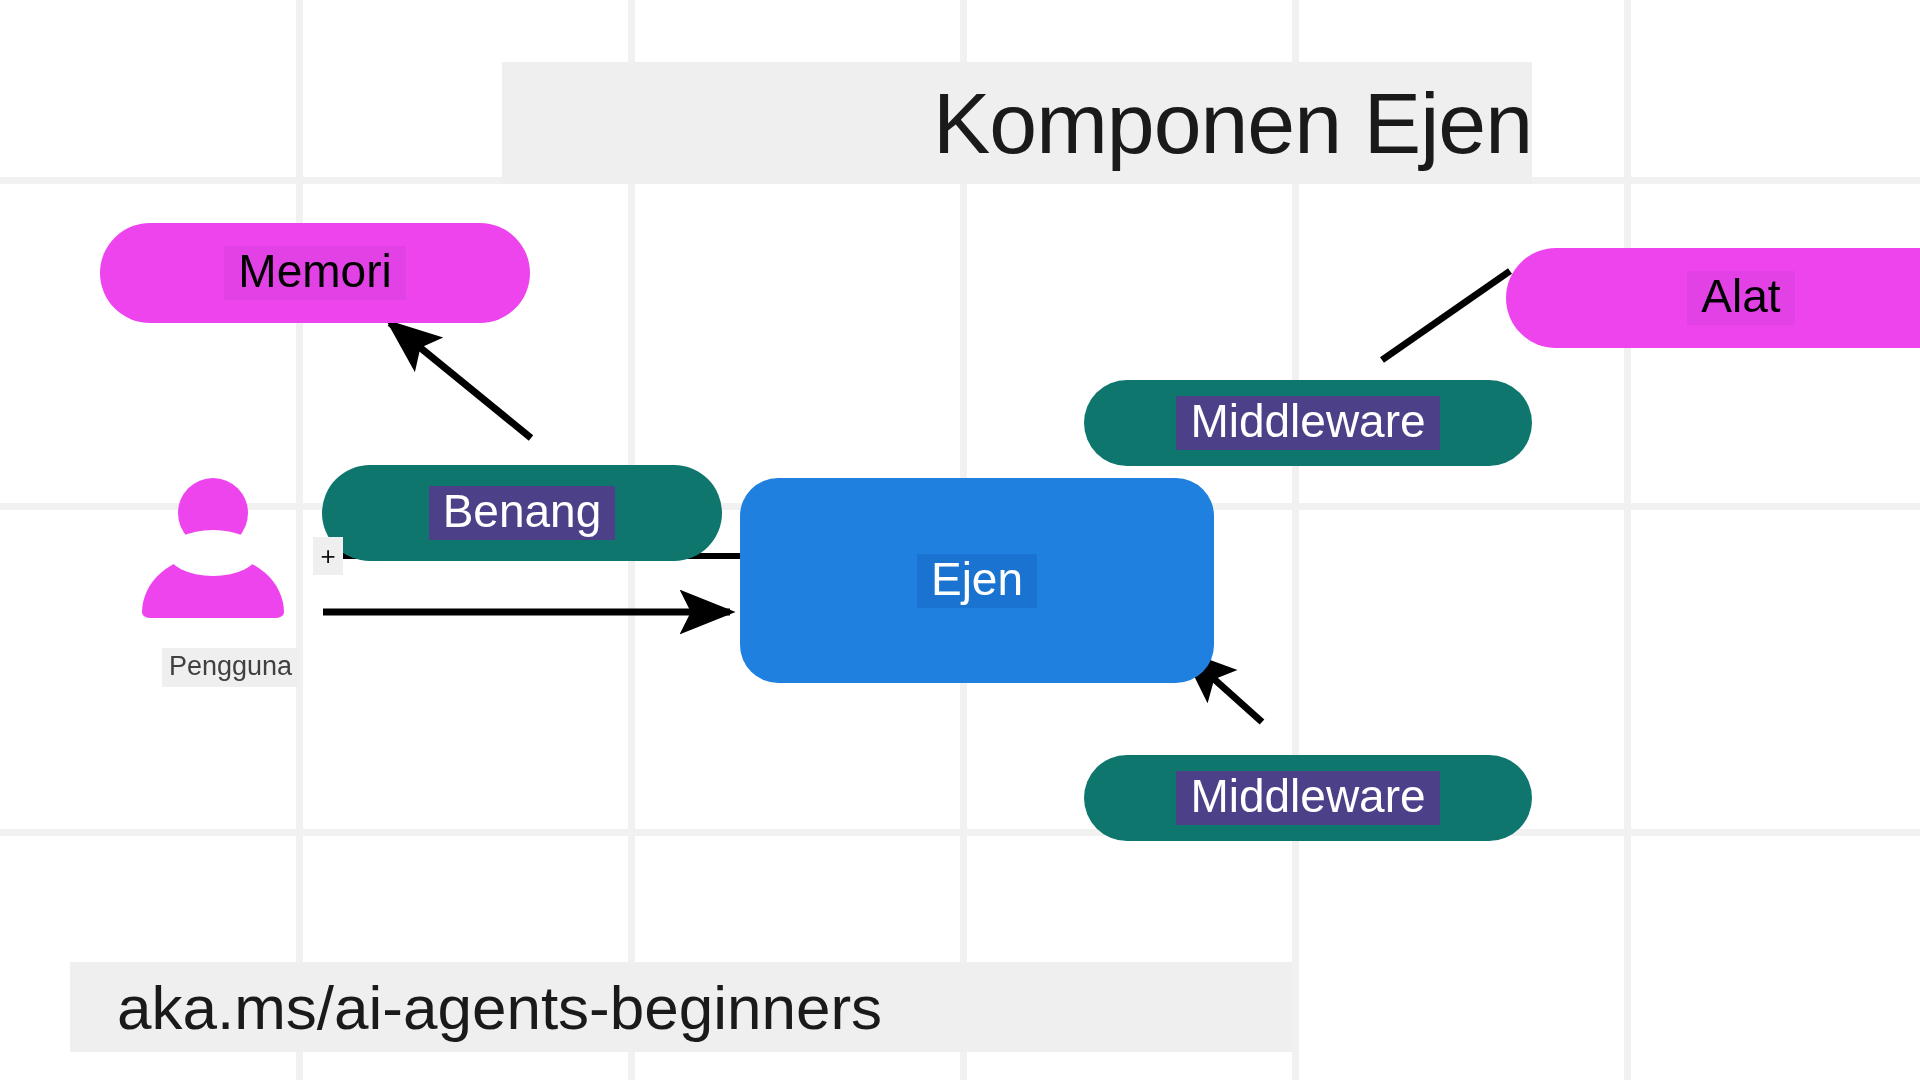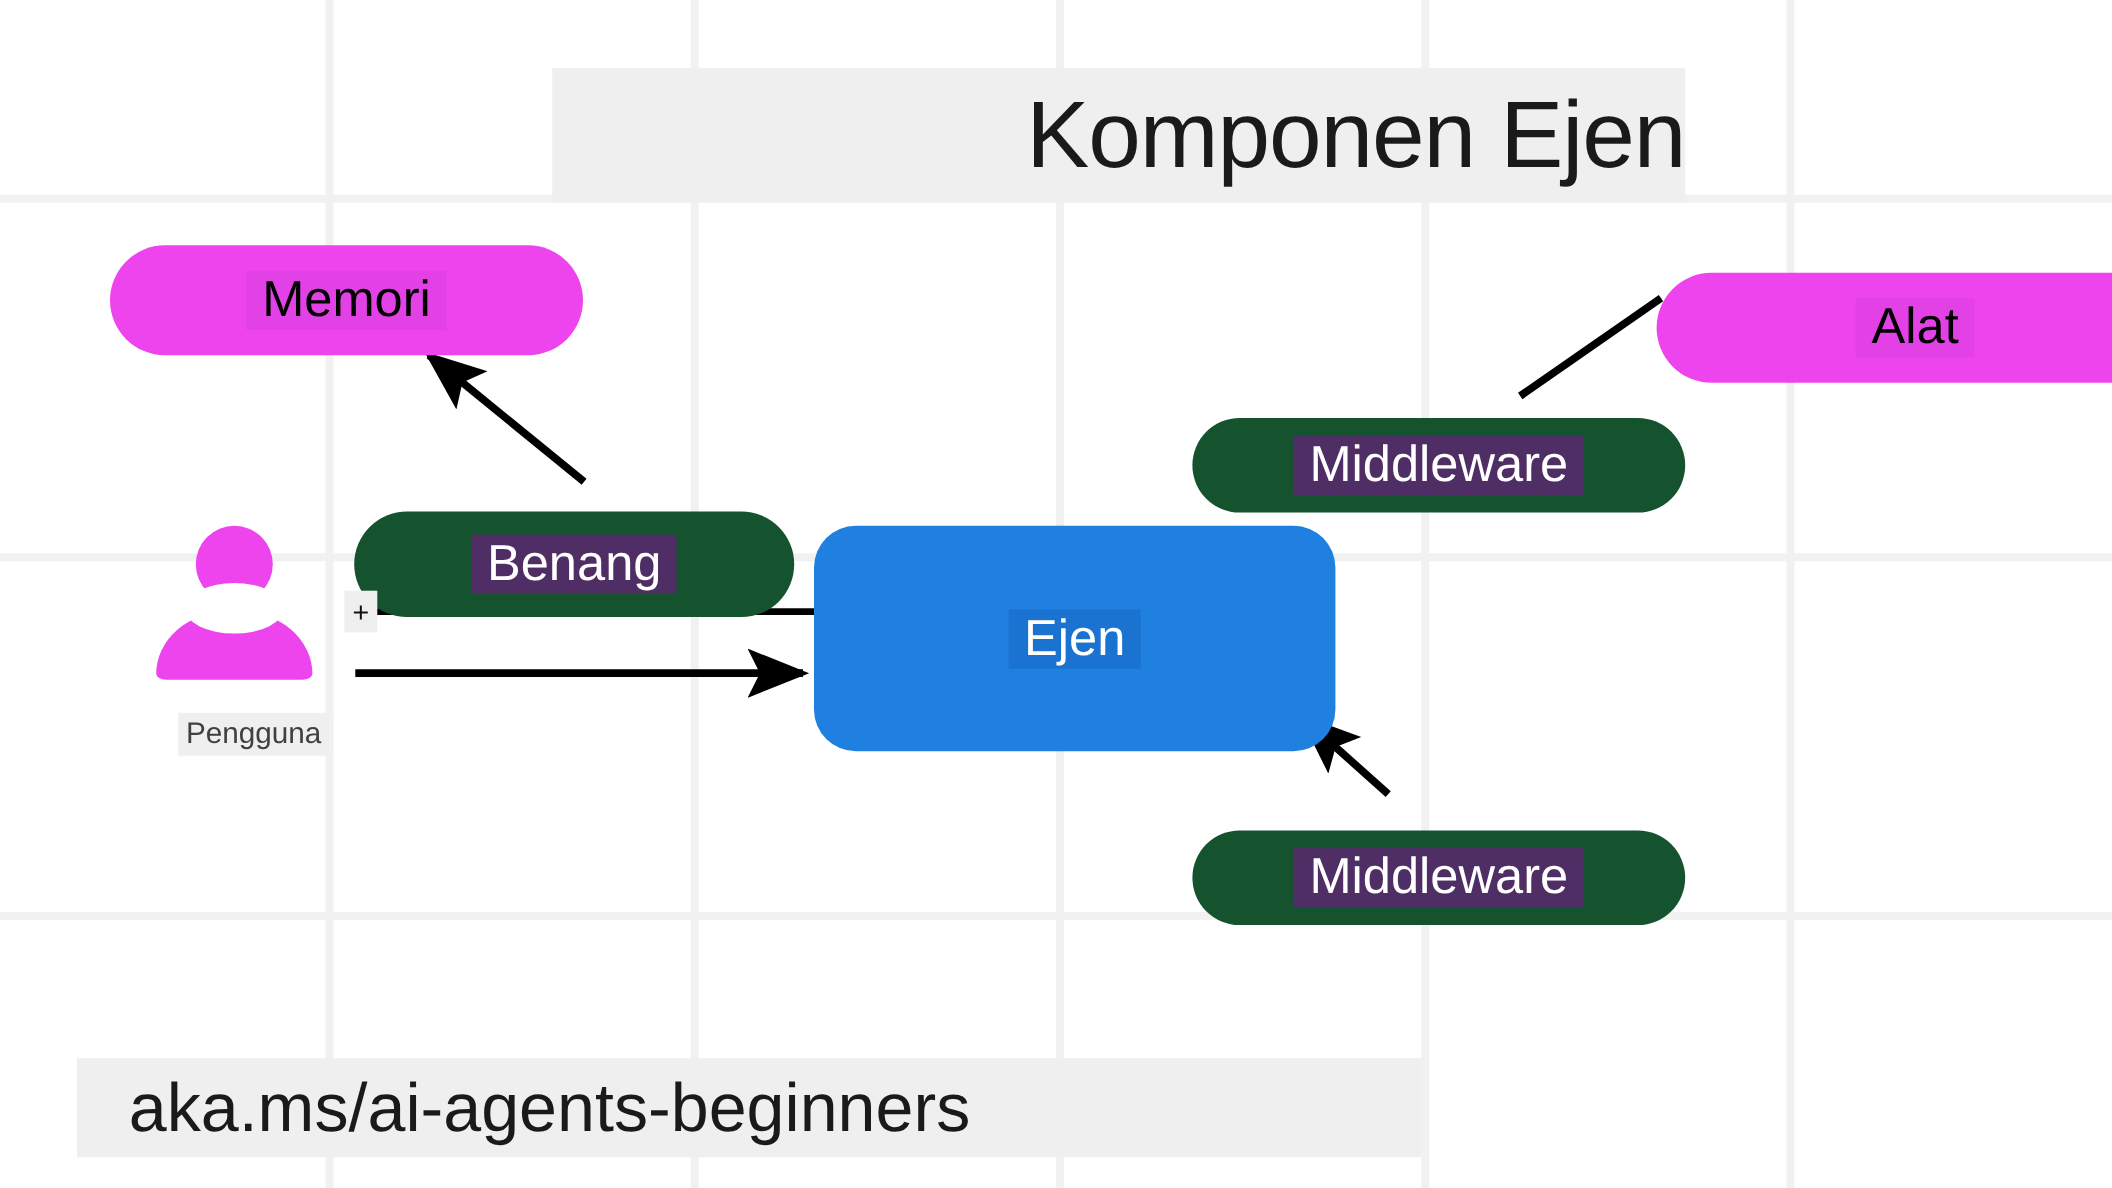--- a/index.html
+++ b/index.html
@@ -61,21 +61,21 @@
   }
   .pill-light .node-label {
     color: #000000;
     background: rgba(200, 60, 210, 0.30);
     font-size: 46px;
     font-weight: 400;
   }
 
   
   .pill-dark {
-    background: #14532d;
+    background: #0f766e;
     border-radius: 999px;
   }
   .pill-dark .node-label {
     color: #ffffff;
     background: rgba(150, 0, 170, 0.45);
     font-size: 46px;
     font-weight: 400;
   }
 
   

